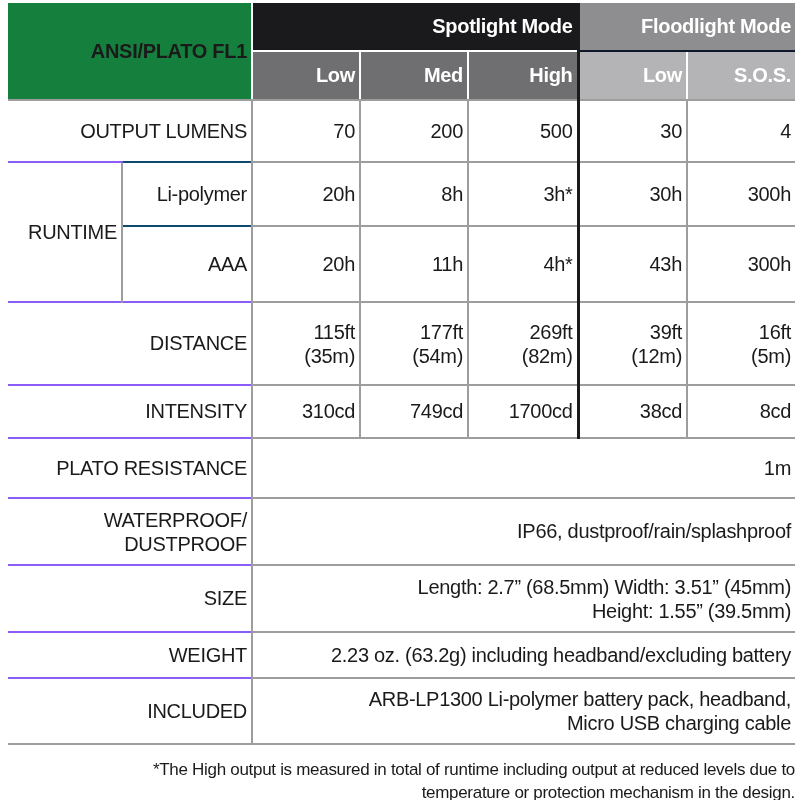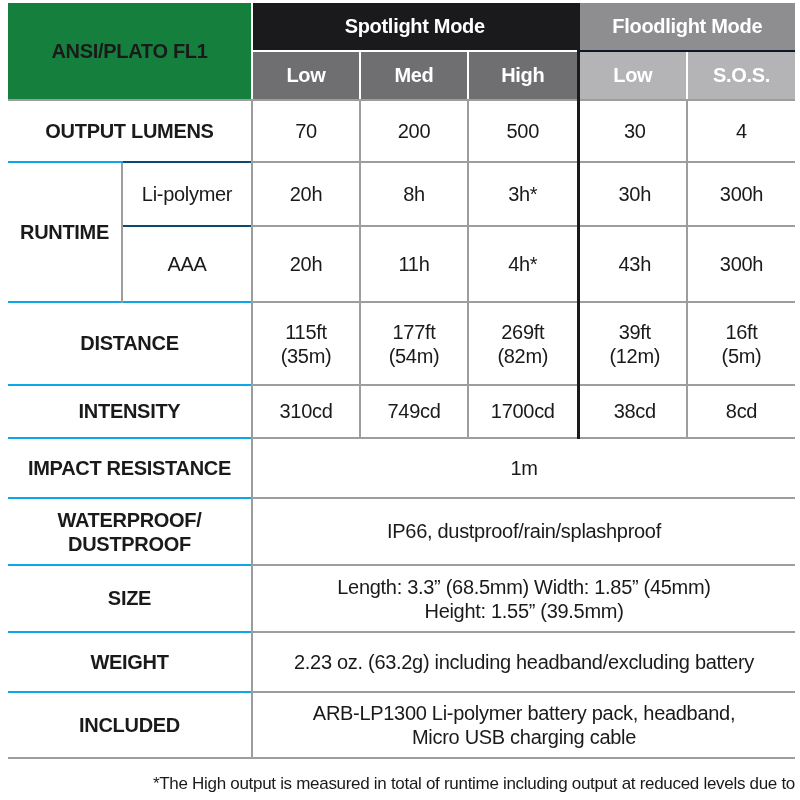--- a/index.html
+++ b/index.html
@@ -18,38 +18,38 @@
     position: relative;
   }
   table.spec {
     border-collapse: collapse;
     table-layout: fixed;
     width: 787px;
     margin: 3px 0 0 8px;
     letter-spacing: -0.3px;
   }
   table.spec td {
-    text-align: center;
+    text-align: right;
     vertical-align: middle;
     padding: 0 4px;
     font-size: 20px;
     overflow: hidden;
   }
   
   tr.rh1     { height: 48px; }
   tr.rh2     { height: 49px; }
   tr.r-lum   { height: 62px; }
   tr.r-lip   { height: 64px; }
   tr.r-aaa   { height: 76px; }
   tr.r-dist  { height: 83px; }
   tr.r-int   { height: 53px; }
   tr.r-imp   { height: 60px; }
   tr.r-wp    { height: 67px; }
   tr.r-size  { height: 67px; }
-  tr.r-wt    { height: 60px; }
+  tr.r-wt    { height: 46px; }
   tr.r-inc   { height: 66px; }
   
   td.corner {
     background: #15803d;
     font-weight: 700;
     font-size: 21px;
     border-right: 2px solid #ffffff;
     border-bottom: 2px solid #9d9d9d;
   }
   td.h-spot {
@@ -75,22 +75,22 @@
   td.h-subf {
     background: #b4b4b6;
     color: #ffffff;
     font-weight: 700;
     border-left: 2px solid #ffffff;
     border-bottom: 2px solid #9d9d9d;
   }
   td.h-subf.dk { border-left: 3px solid #1a1a1c; }
   td.bb  { border-bottom: 2px solid #9d9d9d; }
   td.lbl {
-    font-weight: 700;
-    border-top: 2px solid #0ea5e9;
+    font-weight: 400;
+    border-top: 2px solid #8b5cf6;
   }
   td.sublbl {
     border-top: 2px solid #0c4a6e;
     border-left: 2px solid #9d9d9d;
     font-weight: 400;
   }
   td.val {
     border-top: 2px solid #9d9d9d;
     border-left: 2px solid #9d9d9d;
     font-weight: 400;
@@ -185,33 +185,33 @@
     <tr class="r-int">
       <td class="lbl" colspan="2">INTENSITY</td>
       <td class="val">310cd</td>
       <td class="val">749cd</td>
       <td class="val">1700cd</td>
       <td class="val dk">38cd</td>
       <td class="val">8cd</td>
     </tr>
 
     <tr class="r-imp">
-      <td class="lbl" colspan="2">IMPACT RESISTANCE</td>
+      <td class="lbl" colspan="2">PLATO RESISTANCE</td>
       <td class="val" colspan="5">1m</td>
     </tr>
 
     <tr class="r-wp">
       <td class="lbl ml" colspan="2">WATERPROOF/
 DUSTPROOF</td>
       <td class="val" colspan="5">IP66, dustproof/rain/splashproof</td>
     </tr>
 
     <tr class="r-size">
       <td class="lbl" colspan="2">SIZE</td>
-      <td class="val ml" colspan="5">Length: 3.3” (68.5mm)  Width: 1.85” (45mm)
+      <td class="val ml" colspan="5">Length: 2.7” (68.5mm)  Width: 3.51” (45mm)
 Height: 1.55” (39.5mm)</td>
     </tr>
 
     <tr class="r-wt">
       <td class="lbl" colspan="2">WEIGHT</td>
       <td class="val" colspan="5">2.23 oz. (63.2g) including headband/excluding battery</td>
     </tr>
 
     <tr class="r-inc">
       <td class="lbl bb" colspan="2">INCLUDED</td>

